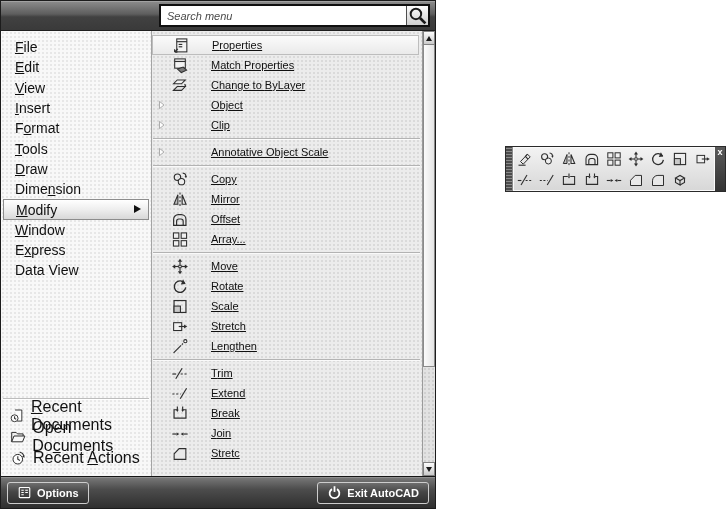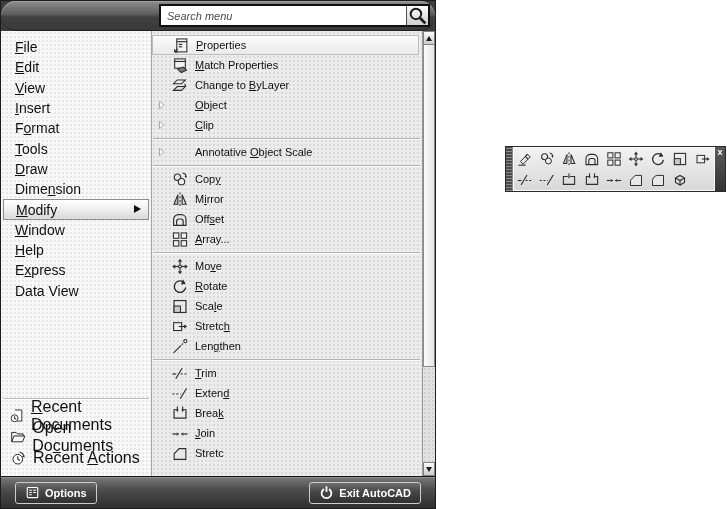--- a/index.html
+++ b/index.html
@@ -8,21 +8,21 @@
   u { text-decoration:underline; }
 
   .stage { position:absolute; inset:0; }
 
   
   .appmenu { position:absolute; left:0; top:0; width:436px; height:509px;
              border:1px solid #1c1c1c; background:#3c3c3c; display:flex; flex-direction:column; }
 
   .topbar { flex:0 0 30px; position:relative; border-bottom:1px solid #1f1f1f;
             background:linear-gradient(#8d8d8d,#5e5e5e 45%,#414141 55%,#3a3a3a);
-            box-shadow:inset 0 1px 0 #a2a2a2;border-radius:15px; }
+            box-shadow:inset 0 1px 0 #a2a2a2; }
   .searchwrap { position:absolute; right:5px; top:3px; width:271px; height:23px;
                 border:2px solid #101010; background:#fff; display:flex; }
   .searchinput { flex:1; border:0; outline:none; padding:0 6px; background:#fff;
                  font:italic 11px "Liberation Sans",sans-serif; color:#333; }
   .searchinput::placeholder { color:#4a4a4a; font-style:italic; }
   .searchbtn { width:22px; flex:0 0 22px; border-left:1px solid #4e4e4e; cursor:pointer;
                background:linear-gradient(#fdfdfd,#cfcfcf); display:flex; align-items:center; justify-content:center; }
 
   .mbody { flex:1; display:flex; overflow:hidden; background:#ececec; }
 
@@ -43,40 +43,40 @@
   .fitem .icon { width:17px; height:16px; margin-right:6px; }
 
   
   .rightcol { flex:1; overflow:hidden; padding-top:4px; background-color:#ececec;
               background-image:radial-gradient(#dadada 0.8px, transparent 0.9px); background-size:4px 4px; }
   .ritem { height:20px; display:flex; align-items:center; font-size:11px; color:#101010;
            padding-left:3px; cursor:default; }
   .ritem.hl { border:1px solid #bdbdbd; background:linear-gradient(#fbfbfb,#eaeaea); margin-right:3px; }
   .exp { width:13px; height:14px; flex:0 0 13px; }
   .micon { width:20px; height:17px; flex:0 0 20px; margin-left:2px; }
-  .rlabel { margin-left:5px; white-space:nowrap; }
+  .rlabel { margin-left:21px; white-space:nowrap;text-decoration:underline; }
   .rsep { height:1px; background:#b3b3b3; margin:3px 2px 3px 1px; box-shadow:0 1px 0 #fafafa; }
 
   .icon svg { width:100%; height:100%; display:block; }
 
   
   .sbar { flex:0 0 13px; display:flex; flex-direction:column; border-left:1px solid #9a9a9a;
           background-color:#e2e2e2;
           background-image:radial-gradient(#d0d0d0 0.8px, transparent 0.9px); background-size:4px 4px; }
   .sbtn { flex:0 0 14px; border:1px solid #828282; background:linear-gradient(#fdfdfd,#cacaca);
           display:flex; align-items:center; justify-content:center; cursor:pointer; }
   .tri-up { width:0; height:0; border-left:3.5px solid transparent; border-right:3.5px solid transparent; border-bottom:5px solid #1a1a1a; }
   .tri-down { width:0; height:0; border-left:3.5px solid transparent; border-right:3.5px solid transparent; border-top:5px solid #1a1a1a; }
   .sthumb { flex:0 0 322px; border:1px solid #8a8a8a; border-top:0;
             background:linear-gradient(90deg,#fbfbfb,#e4e4e4); cursor:pointer; }
   .strack { flex:1; }
 
   
   .botbar { flex:0 0 32px; border-top:1px solid #161616; display:flex; align-items:center;
-            justify-content:space-between; padding:0 14px;
+            justify-content:space-between; padding:0 6px;
             background:linear-gradient(#7a7a7a,#4c4c4c 40%,#2f2f2f);
             box-shadow:inset 0 1px 0 #8f8f8f; }
   .darkbtn { display:flex; align-items:center; gap:5px; height:22px; padding:0 9px; cursor:pointer;
              border:1px solid #cdcdcd; border-radius:3px; color:#fff;
              font:bold 11px "Liberation Sans",sans-serif;
              background:linear-gradient(#6e6e6e,#464646 45%,#303030); }
   .darkbtn .icon { width:15px; height:15px; }
 
   
   .toolbar { position:absolute; left:505px; top:146px; width:221px; height:46px;
@@ -140,23 +140,20 @@
               <span>Dime<u>n</u>sion</span>
             </div>
             <div class="litem selected">
               <span><u>M</u>odify</span>
               <span class="subarrow"></span>
             </div>
             <div class="litem">
               <span><u>W</u>indow</span>
             </div>
             <div class="litem">
-              <span><u>H</u>elp</span>
-            </div>
-            <div class="litem">
               <span>E<u>x</u>press</span>
             </div>
             <div class="litem">
               <span>Data View</span>
             </div>
           </div>
         <div class="leftspacer"></div>
         <div class="leftsep"></div>
         <div class="lfooter">
             <div class="fitem">

